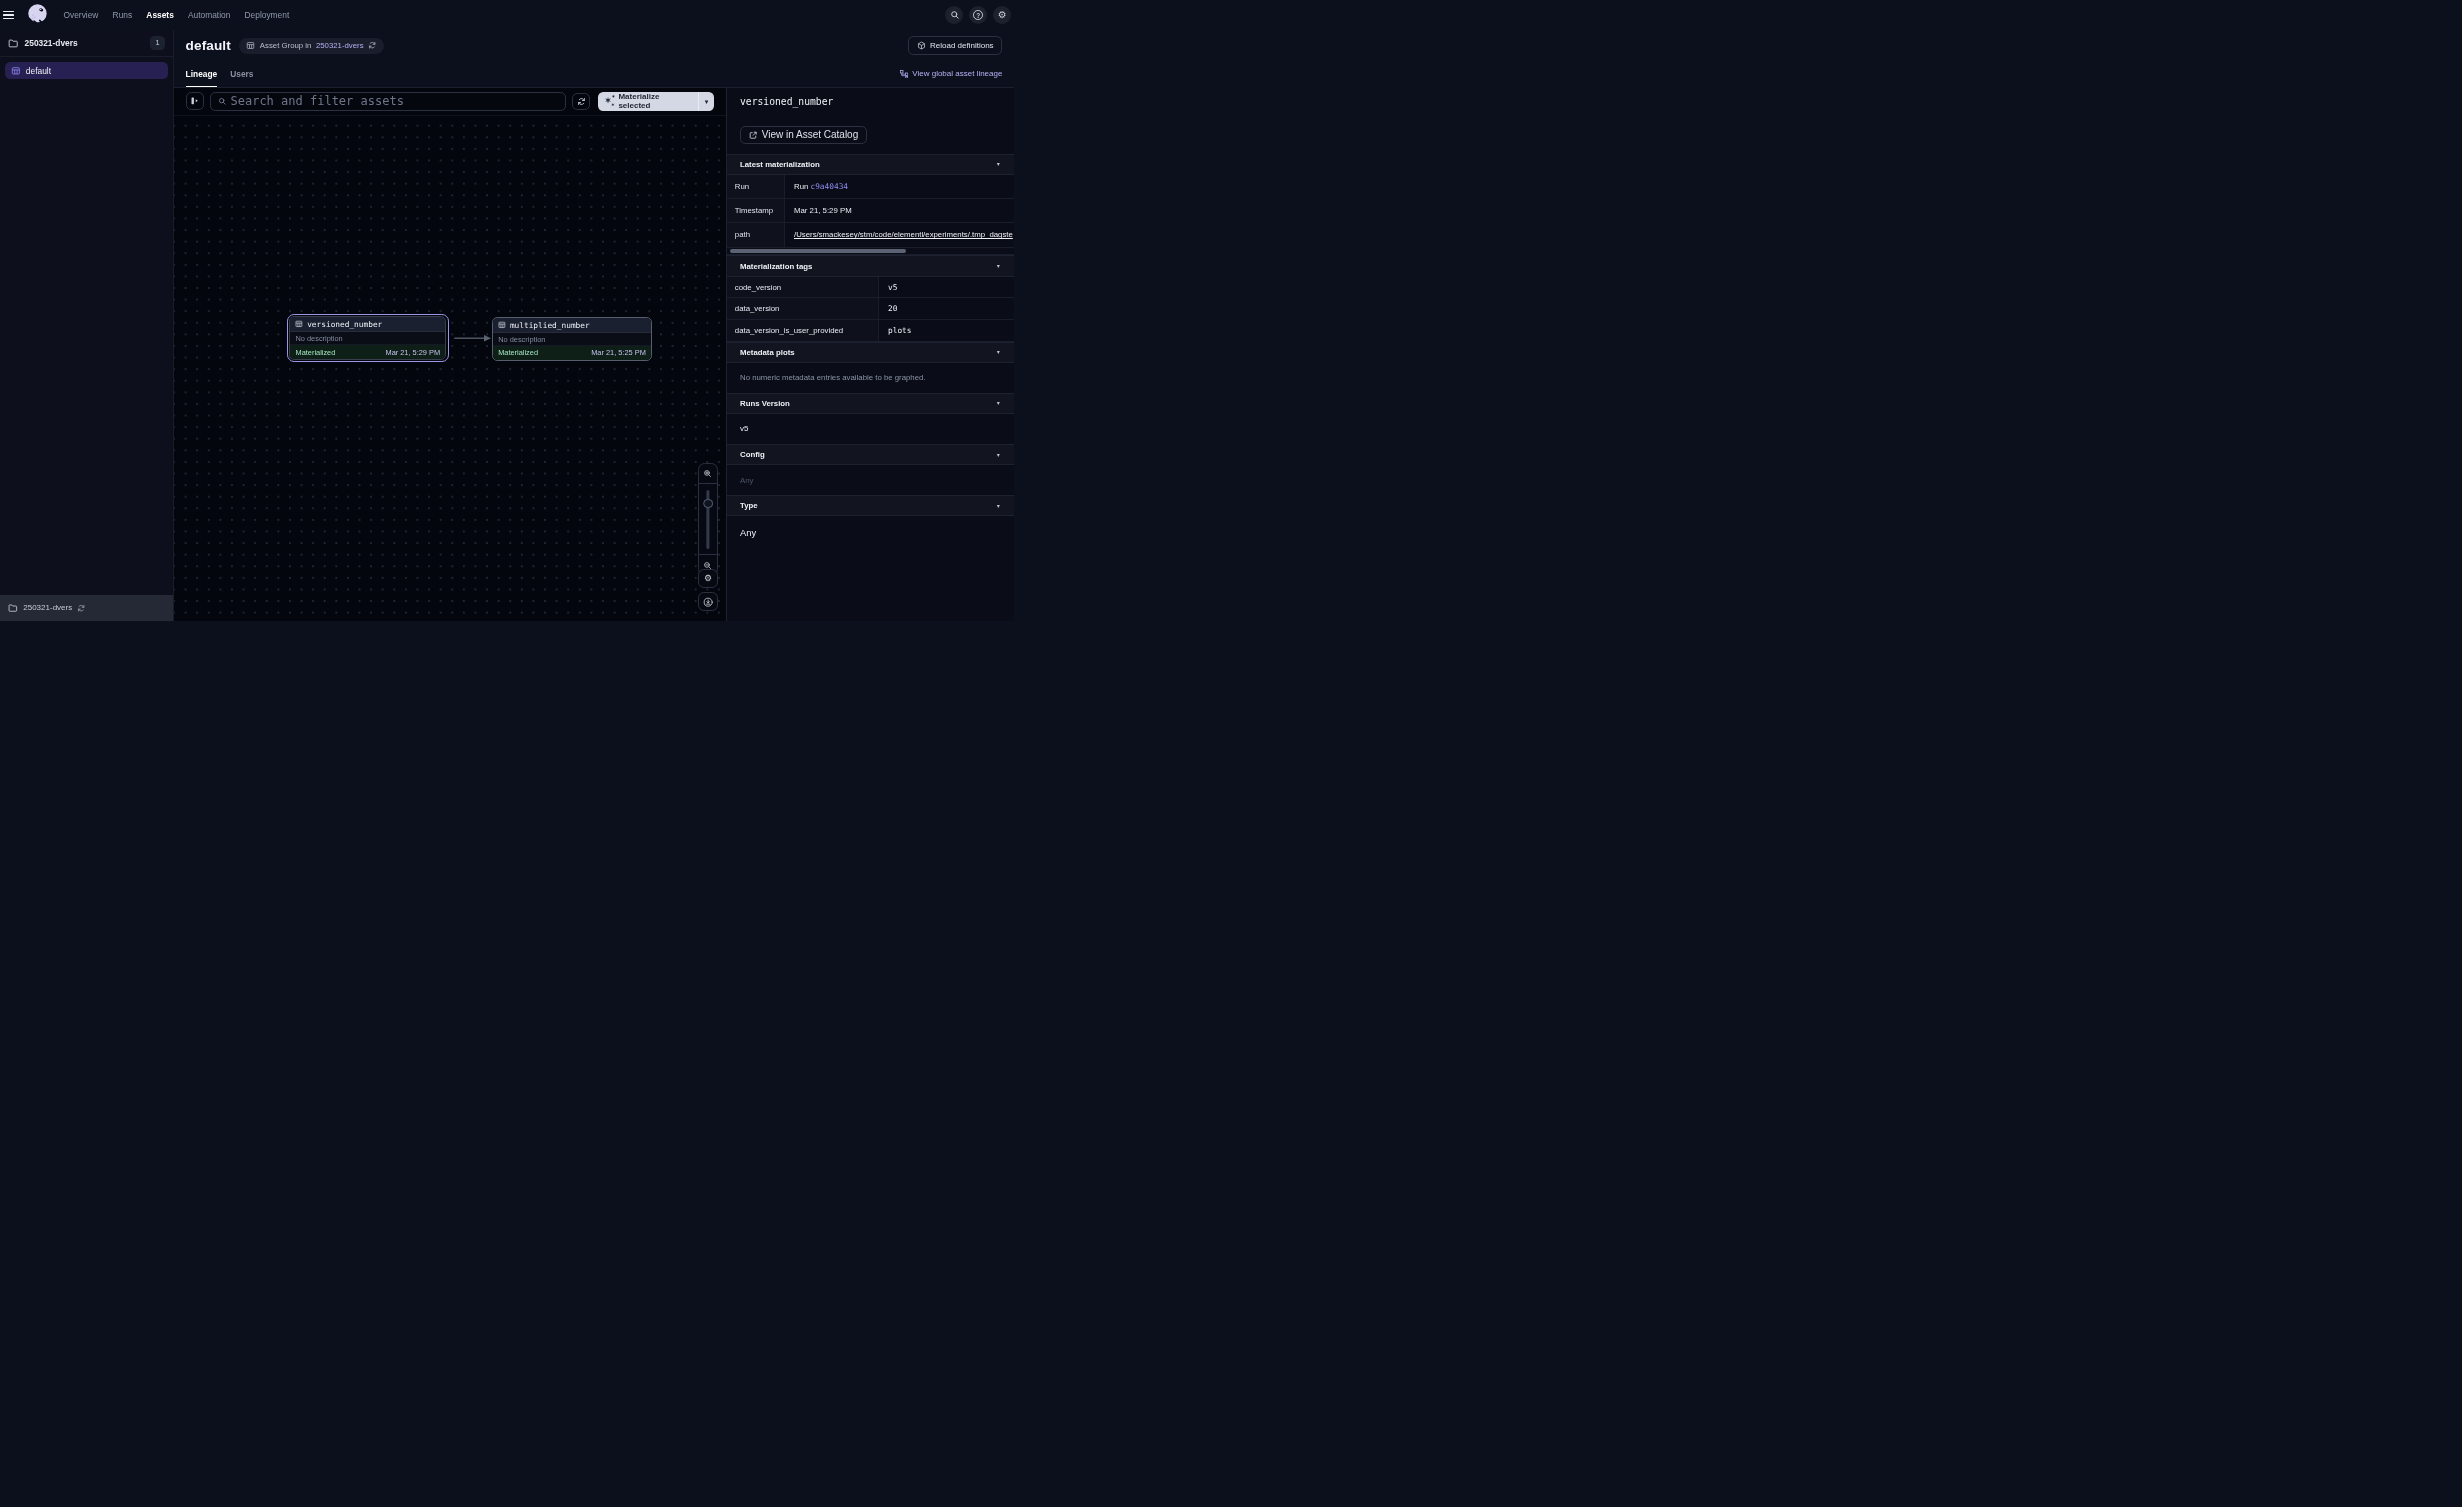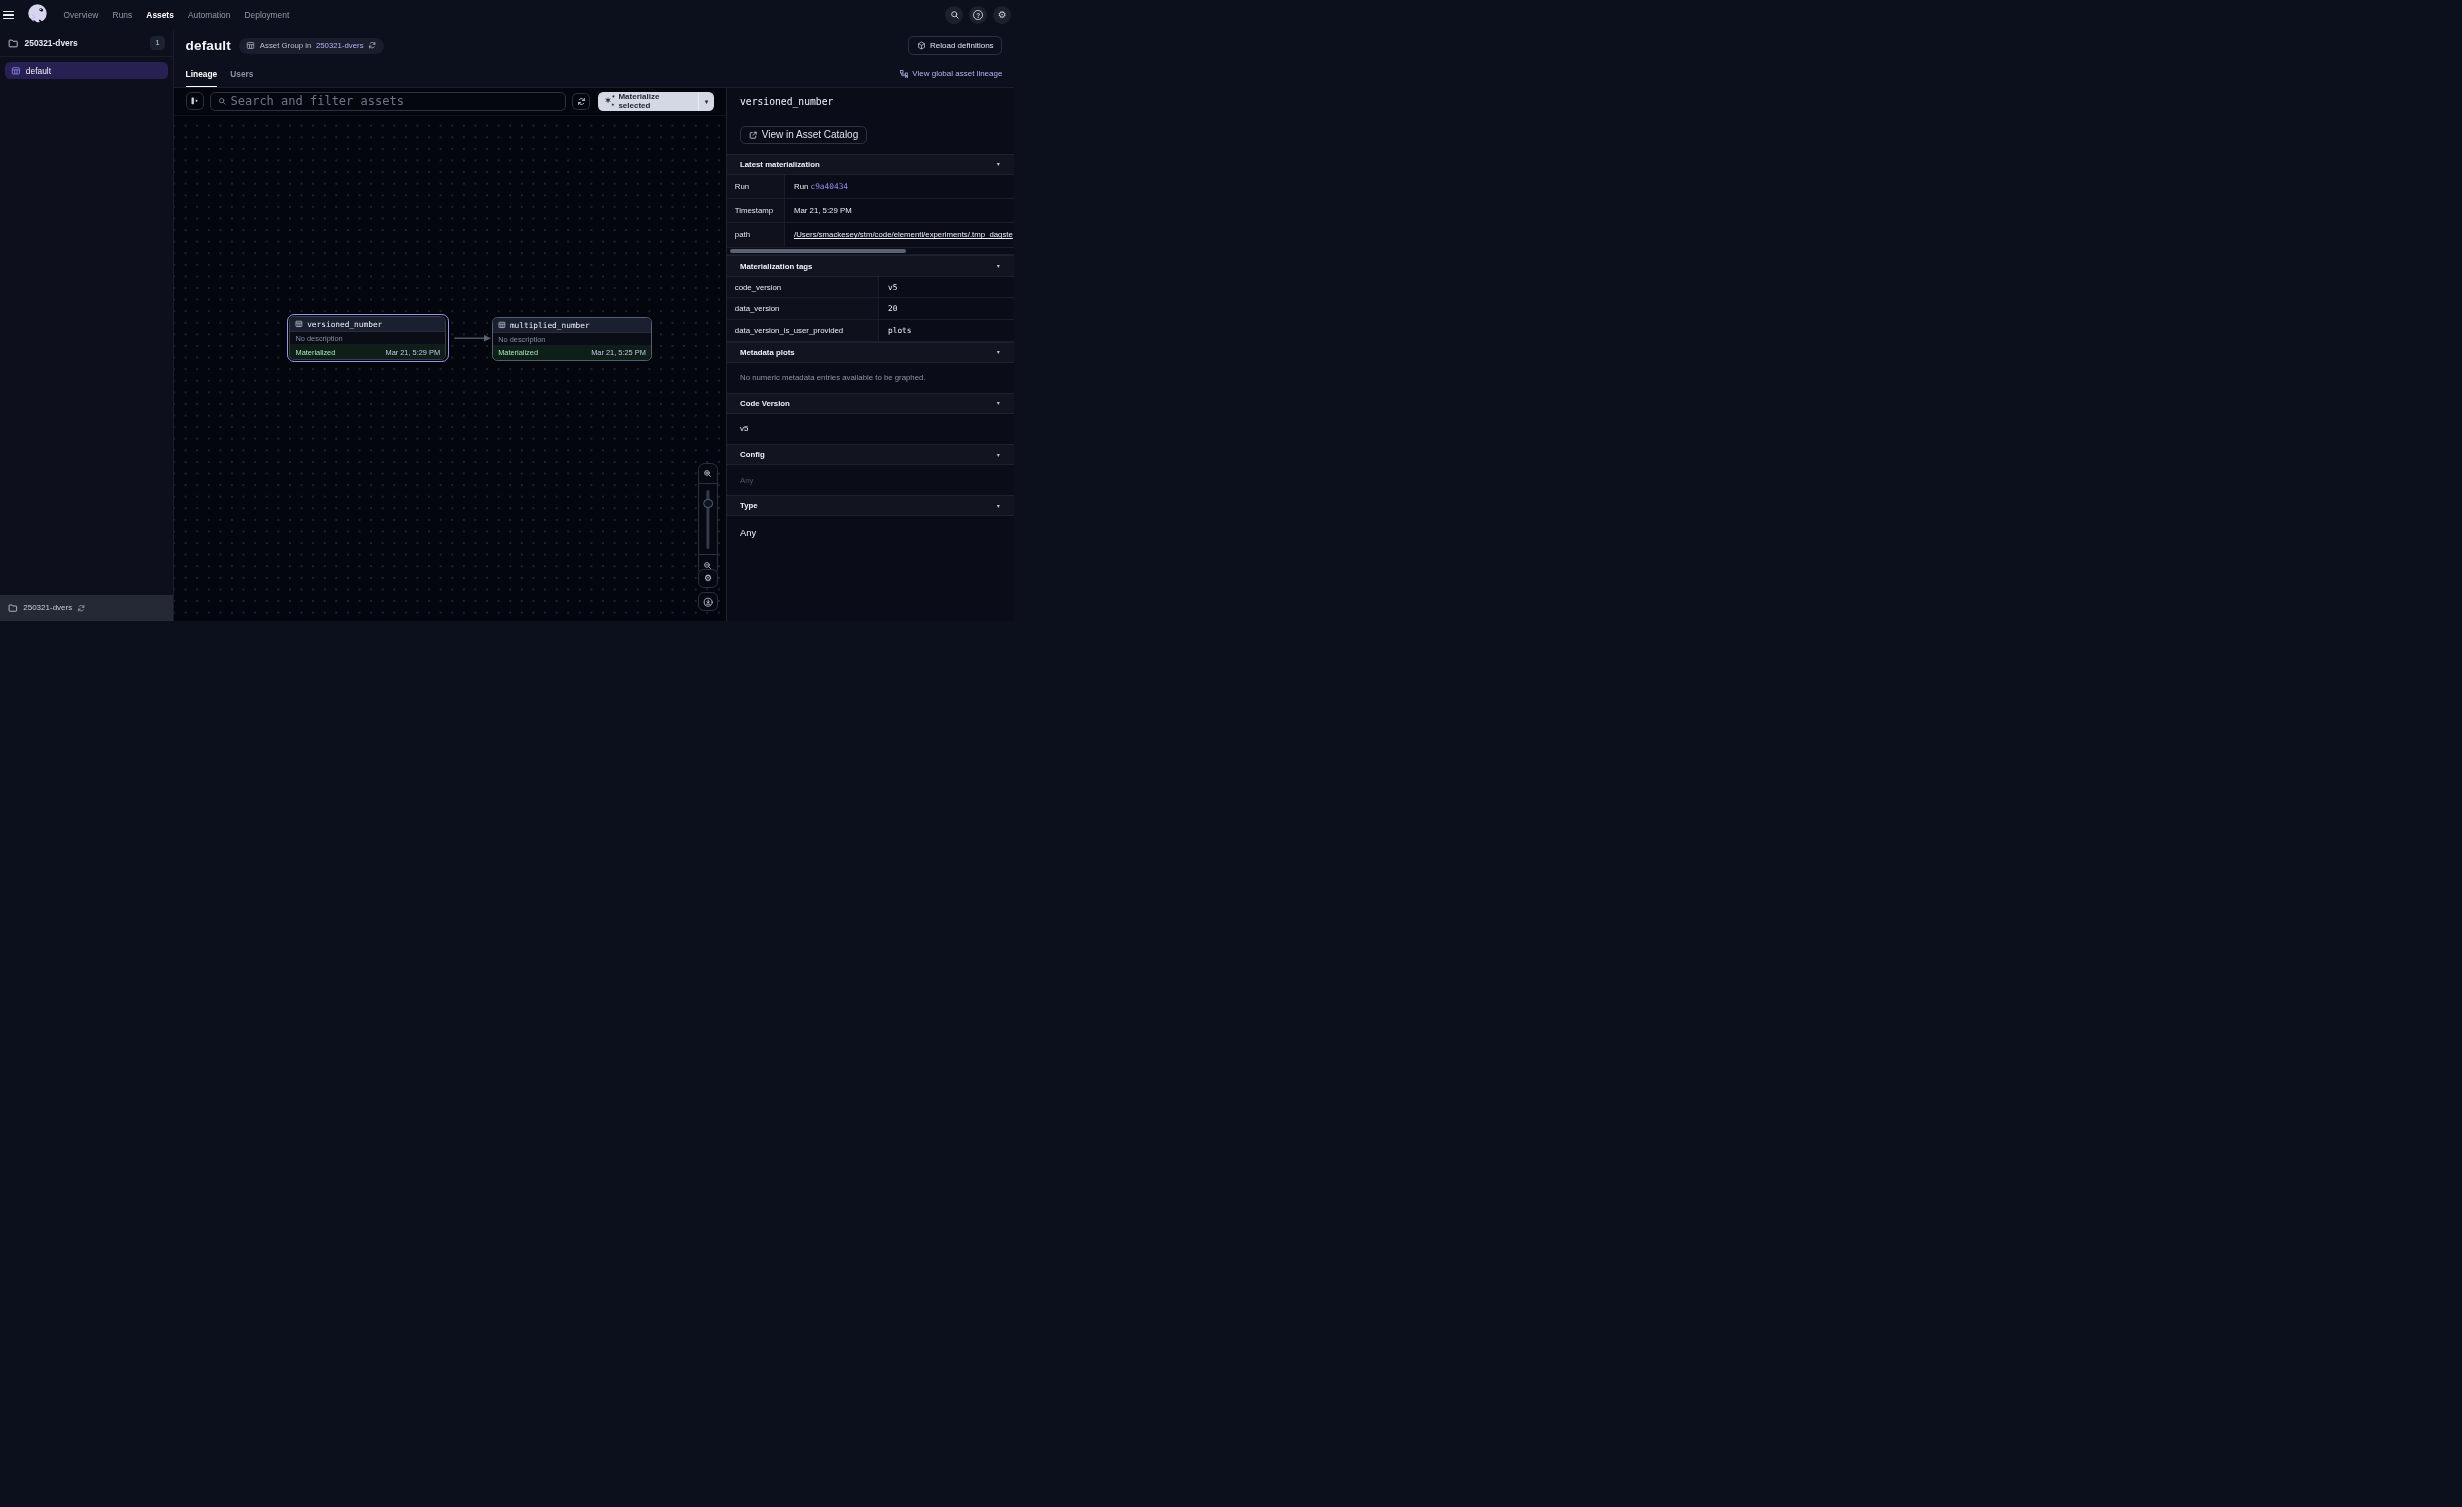--- a/index.html
+++ b/index.html
@@ -418,21 +418,21 @@
           <div class="vcell">plots</div>
         </div>
 
         <div class="section-header">
           <span class="stitle">Metadata plots</span>
           <span class="scaret">▼</span>
         </div>
         <div class="plain-block txt-dim">No numeric metadata entries available to be graphed.</div>
 
         <div class="section-header">
-          <span class="stitle">Code Version</span>
+          <span class="stitle">Runs Version</span>
           <span class="scaret">▼</span>
         </div>
         <div class="plain-block txt-val">v5</div>
 
         <div class="section-header">
           <span class="stitle">Config</span>
           <span class="scaret">▼</span>
         </div>
         <div class="plain-block txt-dimmer">Any</div>
 

